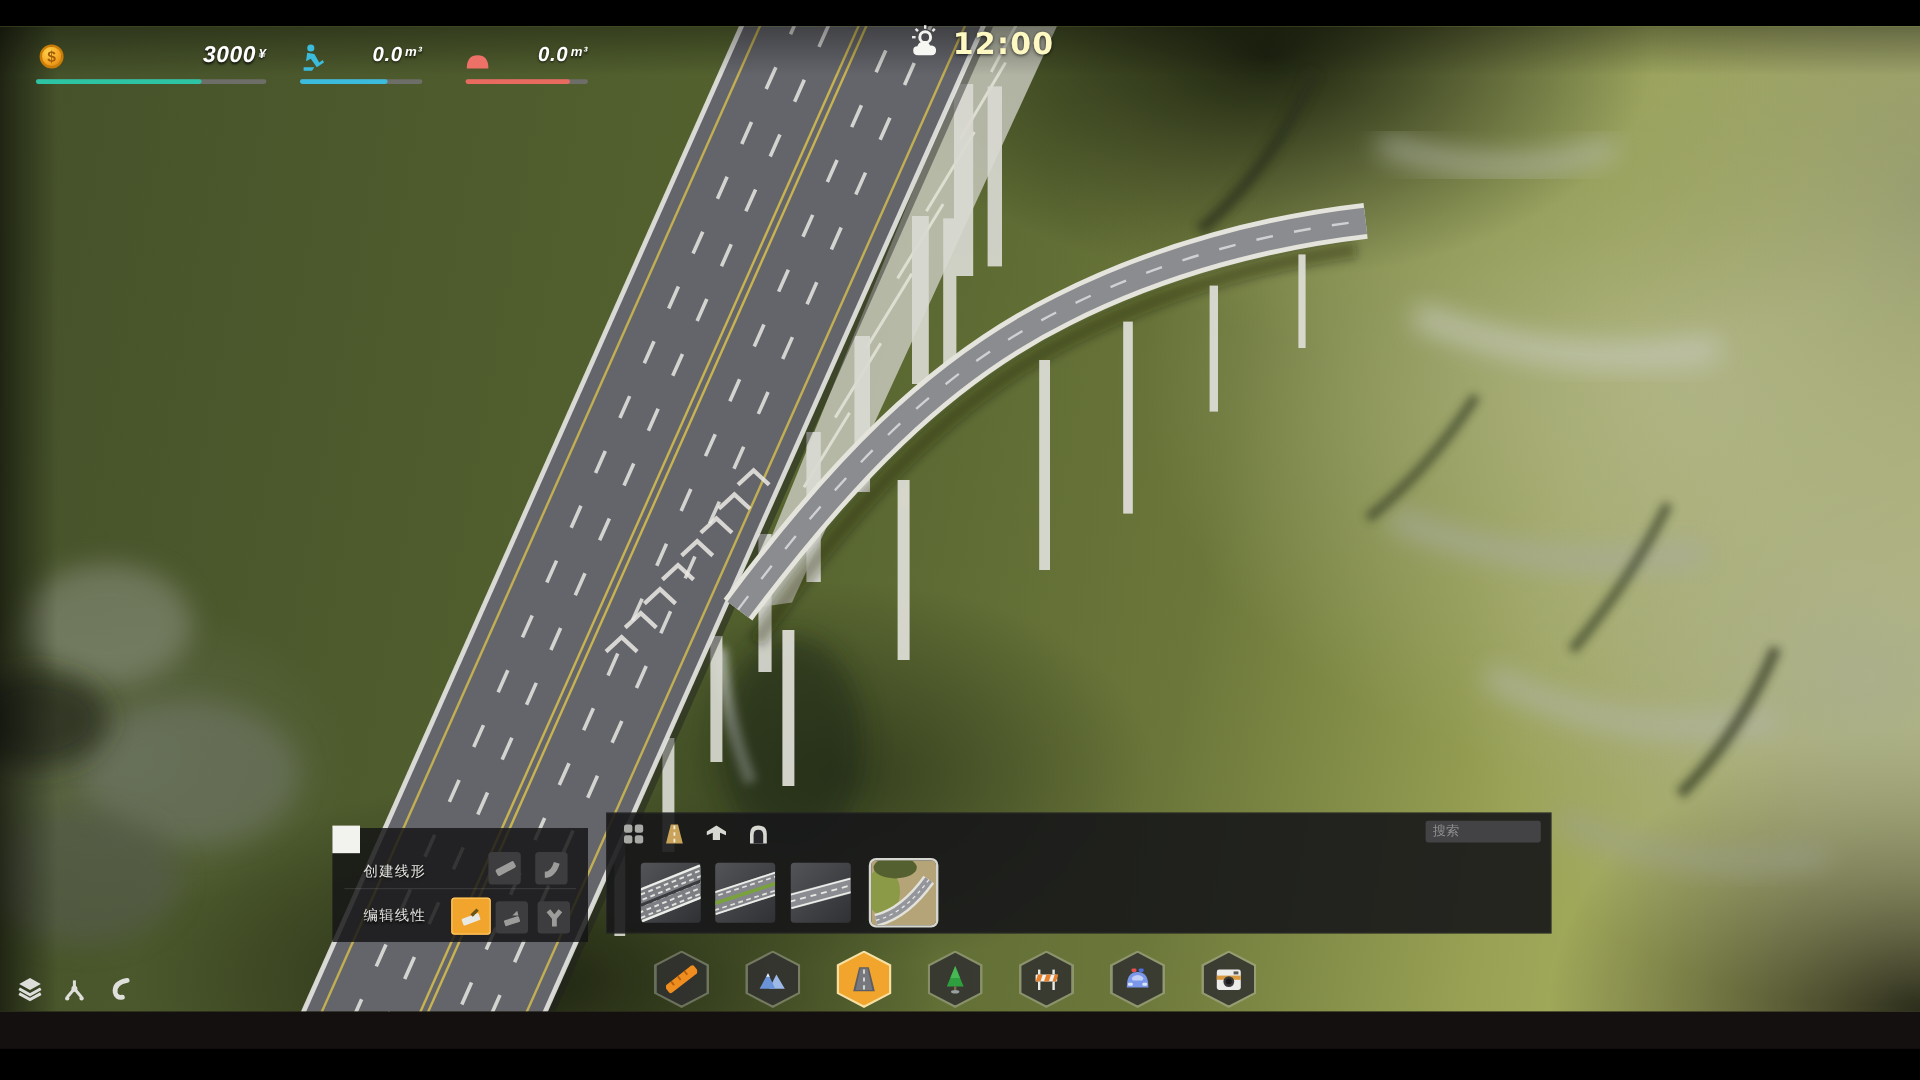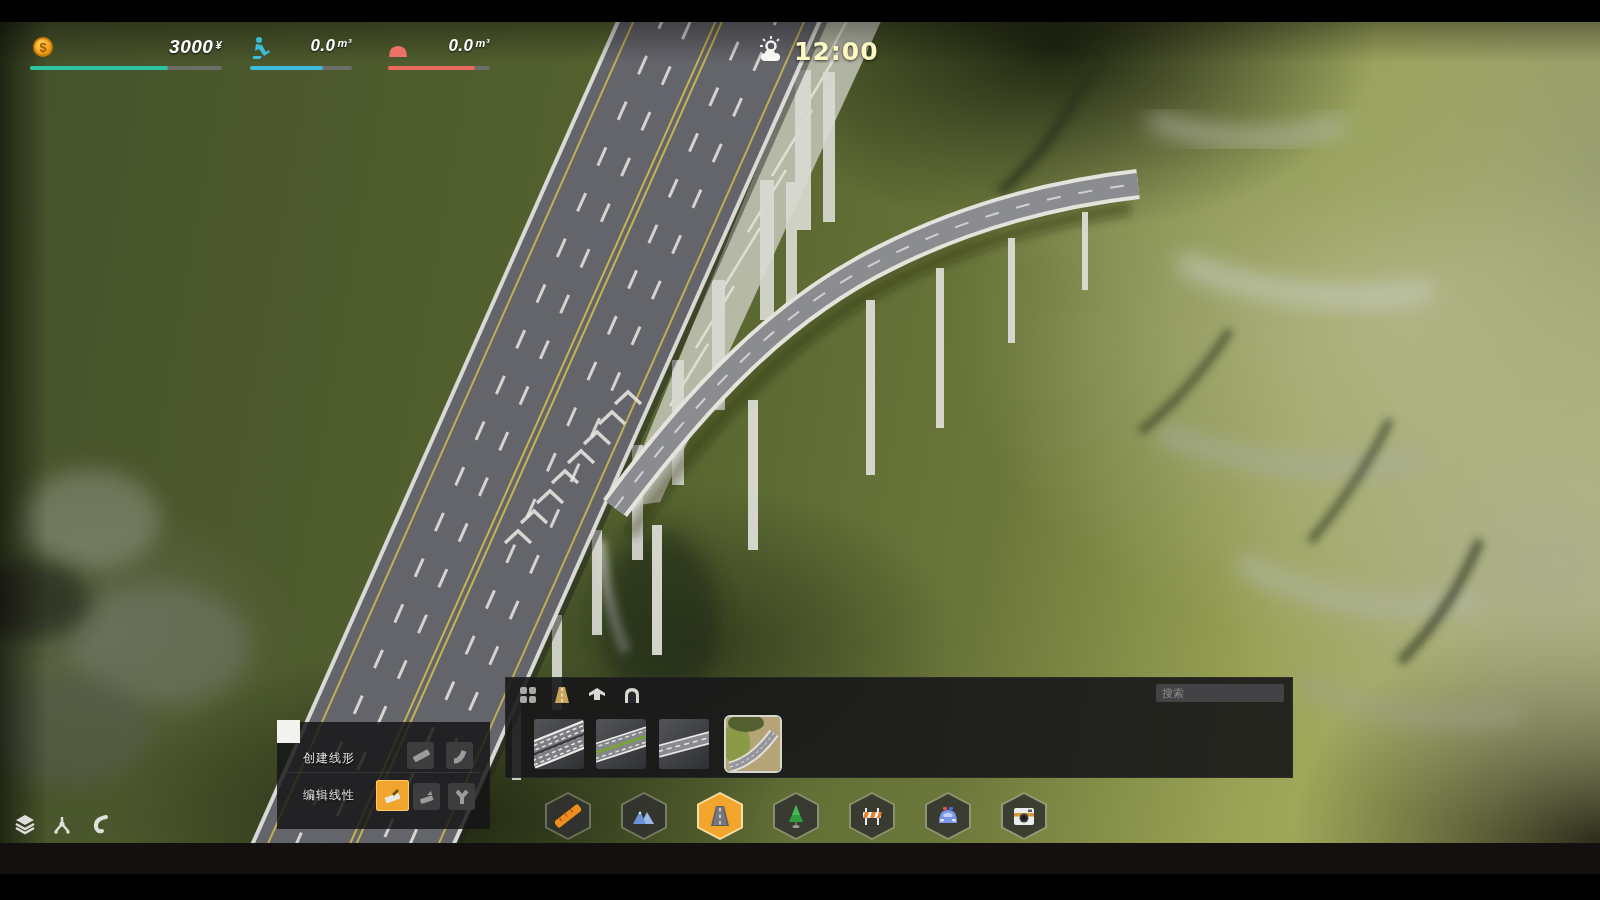--- a/index.html
+++ b/index.html
@@ -33,41 +33,41 @@
   .g-bar { position:absolute; left:0; right:0; bottom:0; height:4px; background:#6e6e68; border-radius:2px; }
   .g-fill { height:100%; border-radius:2px; }
   .g-val { position:absolute; right:0; top:0; color:#fff; font-weight:bold; font-size:19px;
            text-shadow:0 1px 2px rgba(0,0,0,.8); letter-spacing:.5px;font-style:italic; }
   .g-unit { font-size:11px; font-weight:bold; vertical-align:4px; margin-left:2px; }
   .coin { position:absolute; left:3px; top:1px; width:20px; height:20px; border-radius:50%;
           background:radial-gradient(circle at 35% 30%, #ffd34e, #f5a623 55%, #d37d06);
           border:2px solid #c97d08; color:#a35c05; font-weight:bold; font-size:13px;
           text-align:center; line-height:17px; }
   .hud-icon { position:absolute; left:0; top:0; }
-  .clock { position:absolute; left:758px; top:35px; color:#fef9c3; }
+  .clock { position:absolute; left:758px; top:20px; color:#fef9c3; }
   .clock-time { position:absolute; left:36px; top:2px; font-size:25px; font-weight:bold;
                 font-family:"DejaVu Sans","Liberation Sans",sans-serif; letter-spacing:1px;
                 text-shadow:0 1px 3px rgba(0,0,0,.7); }
 
   
-  .line-panel { position:absolute; left:277px; top:722px; width:213px; height:107px;
+  .line-panel { position:absolute; left:277px; top:690px; width:213px; height:95px;
                 background:rgba(20,20,22,.83); }
   .swatch { position:absolute; left:0; top:-2px; width:23px; height:23px; background:#f2f2ee; }
   .lp-label { position:absolute; left:26px; color:#e6e6e2; font-size:12px; letter-spacing:1px;
               text-shadow:0 1px 2px #000; }
   .lp-divider { position:absolute; left:10px; right:10px; top:50px; height:1px; background:rgba(255,255,255,.1); }
   .tool-btn { position:absolute; width:27px; height:27px; background:#3d3d40; border-radius:3px;
               display:flex; align-items:center; justify-content:center; }
   .tool-btn.sel { width:33px; height:31px; background:#f2a52d; box-shadow:0 0 0 1px #ffc967 inset; }
 
   
   .catalog { position:absolute; left:505px; top:677px; width:788px; height:101px;
              background:rgba(23,23,25,.9); border:1px solid rgba(255,255,255,.05); }
   .tab { position:absolute; top:5px; width:24px; height:24px; display:flex; align-items:center; justify-content:center; }
-  .search { position:absolute; right:8px; top:6px; width:128px; height:18px; background:#434346;
+  .search { position:absolute; right:8px; top:6px; width:96px; height:18px; background:#434346;
             border:none; border-radius:2px; color:#ddd; font-size:11px; padding:0 6px; outline:none; }
   .search::placeholder { color:#8e8e8e; }
   .thumb { position:absolute; top:41px; width:50px; height:50px; border-radius:3px; overflow:hidden;
            background:linear-gradient(135deg,#535458,#303134); }
   .thumb.sel { top:37px; width:58px; height:58px; border:2px solid #d6d6d0; border-radius:6px;
                background:linear-gradient(135deg,#6a6b60,#4a4b40); }
 
   
   .hex { position:absolute; top:792px; width:46px; height:48px;
          clip-path:polygon(50% 0,100% 25%,100% 75%,50% 100%,0 75%,0 25%); background:rgba(200,200,195,.38); }

